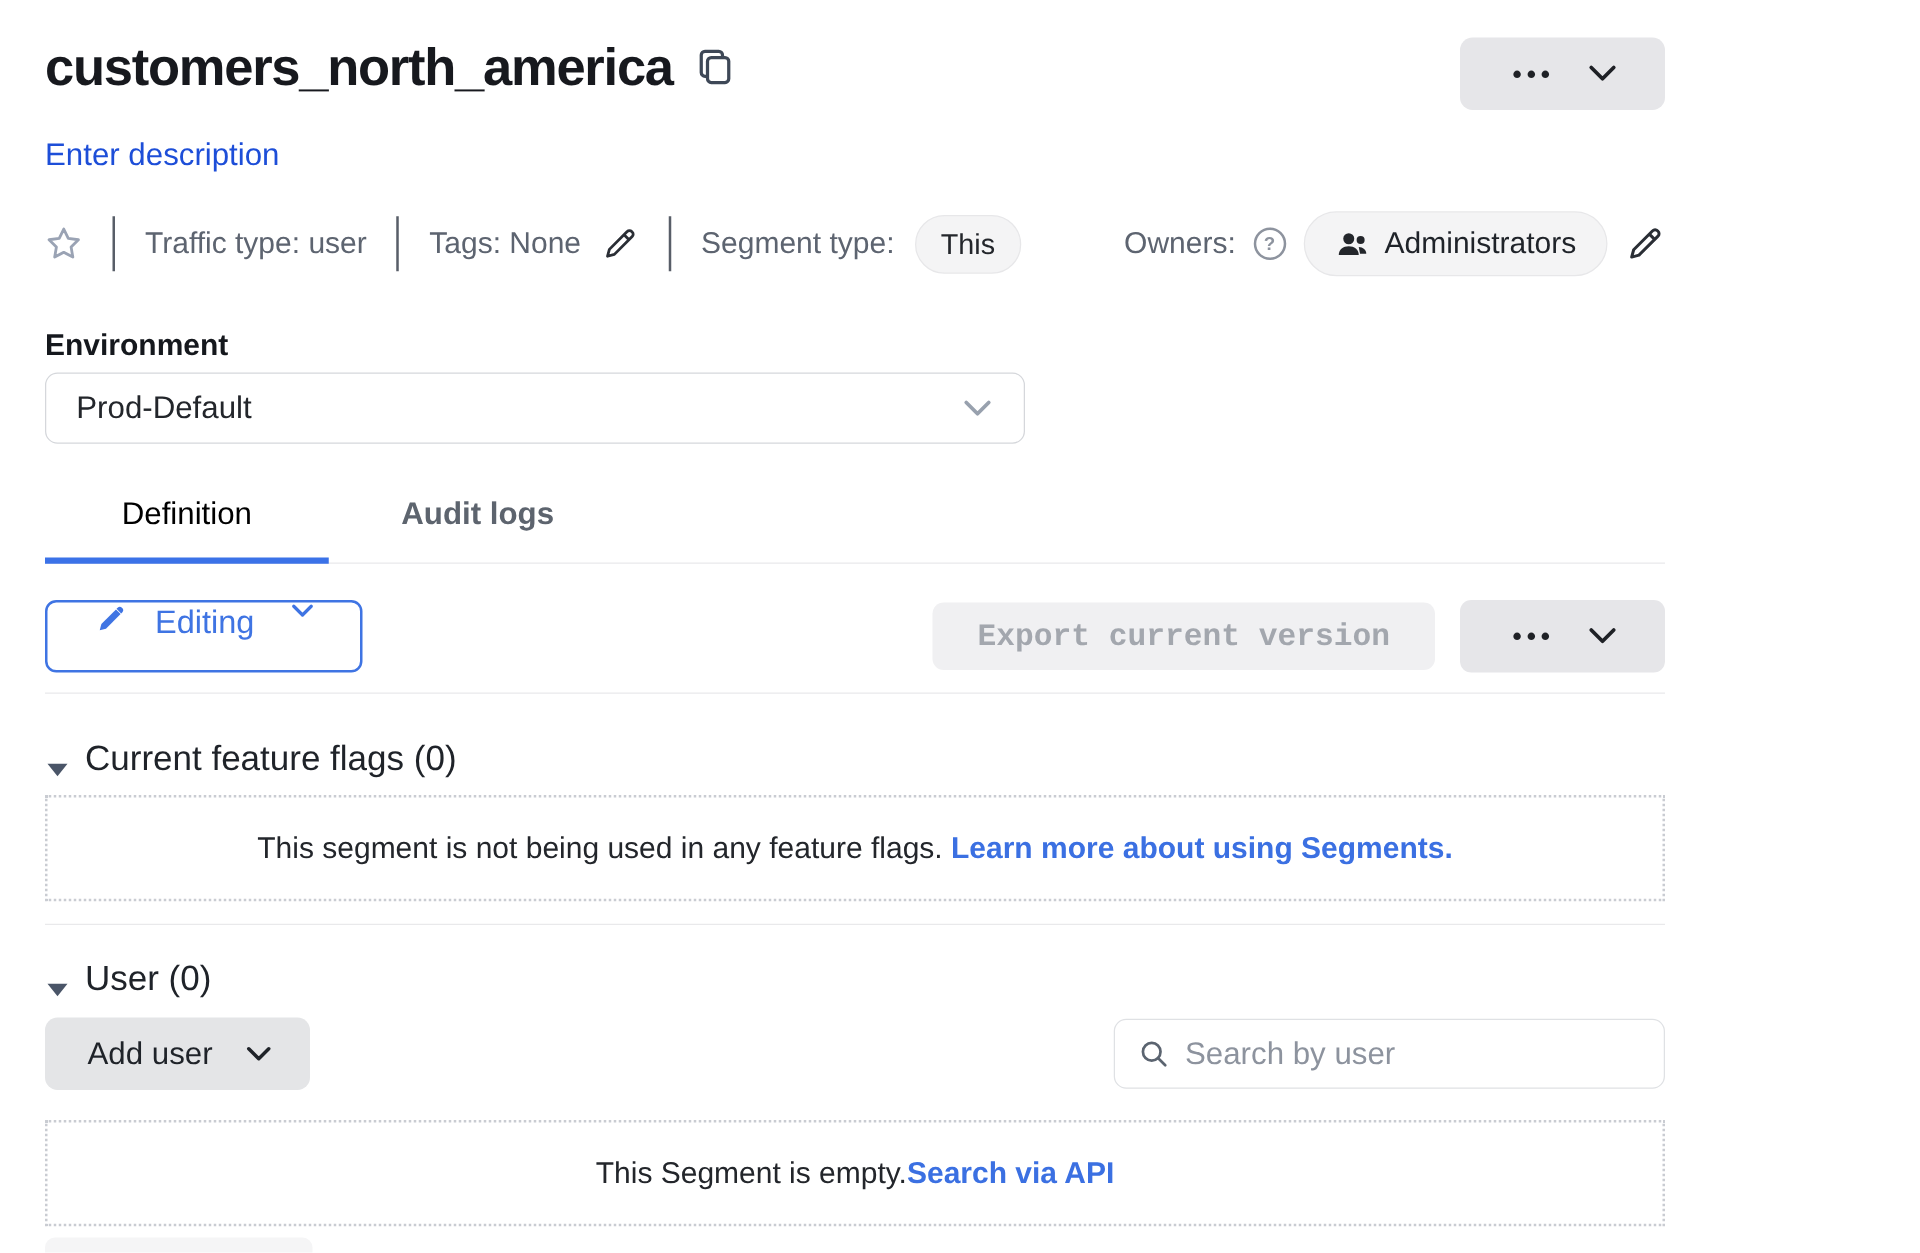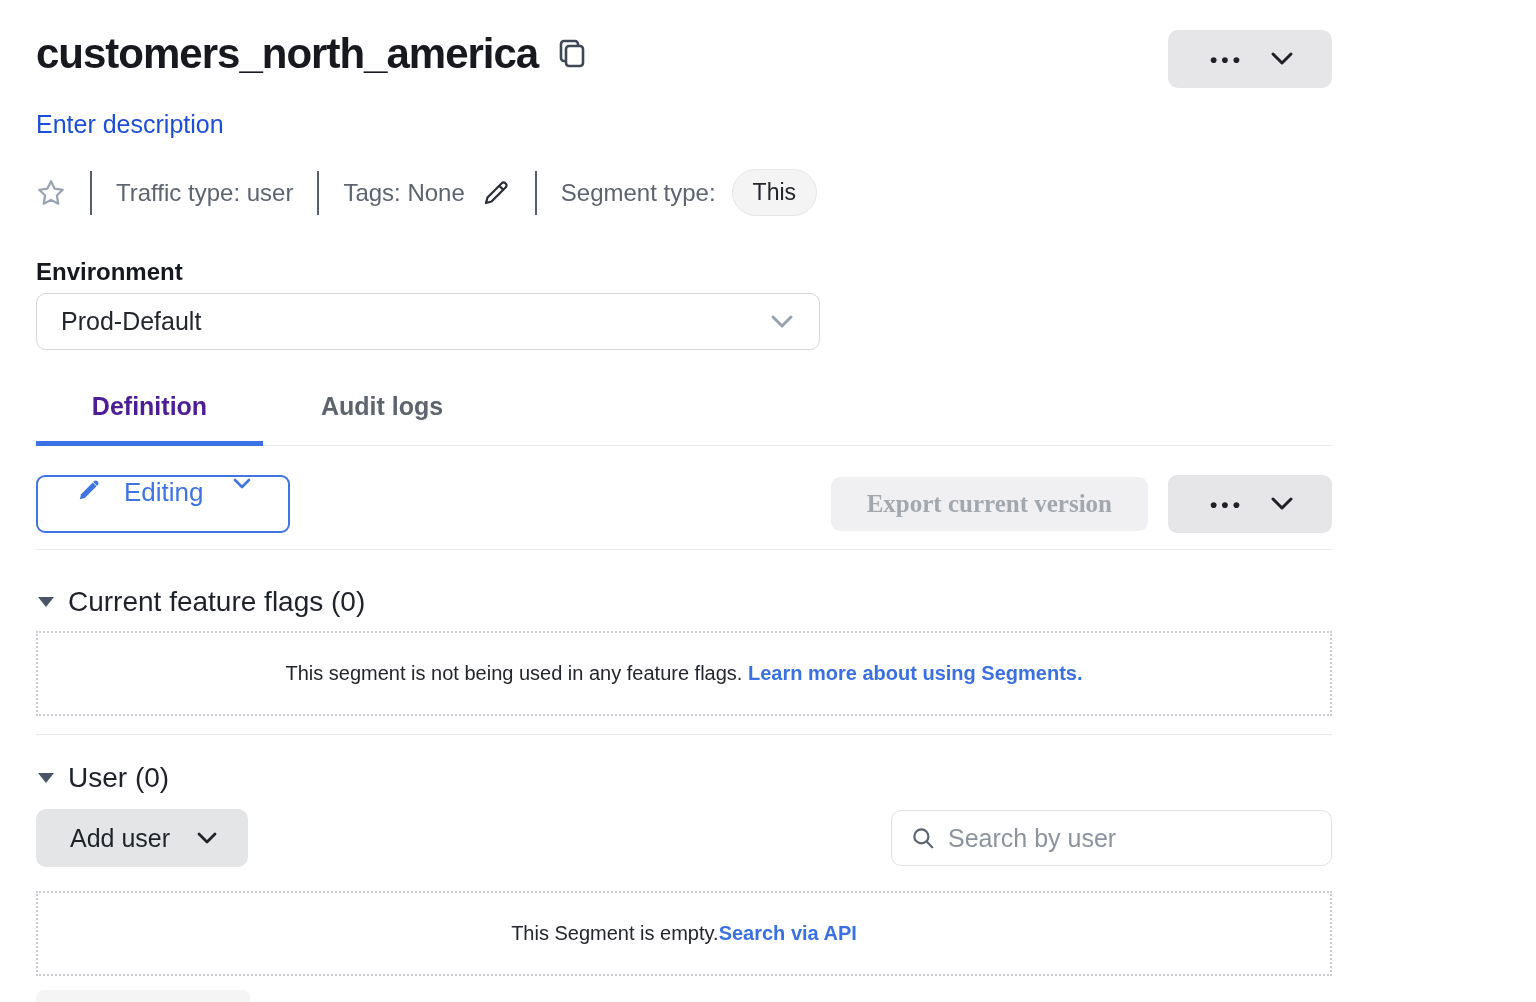--- a/index.html
+++ b/index.html
@@ -57,50 +57,50 @@
     font-size: 25px; color: #23262b; cursor: pointer; background: #fff;
   }
 
   
   .tabs { margin-top: 42px; display: flex; border-bottom: 1px solid #e9e9eb; }
   .tab {
     padding: 0 0 20px 0; width: 227px; text-align: center; font-size: 25px;
     border-bottom: 5px solid transparent; margin-bottom: -1px; cursor: pointer; background: none; border-top: none; border-left: none; border-right: none;
     font-family: inherit;
   }
-  .tab.active { font-weight: 700; color: #4c1d95; border-bottom-color: #3b72e8; }
+  .tab.active { font-weight: 400; color: #000000; border-bottom-color: #3b72e8; }
   .tab.inactive { font-weight: 700; color: #5d646e; width: auto; padding: 0 48px 20px 48px; margin-left: 10px; }
 
   
   .toolbar { margin-top: 29px; display: flex; align-items: center; justify-content: space-between; }
   .editing-btn {
     display: inline-flex; gap: 22px; height: 58px; padding: 0 36px 0 38px;
     background: #fff; border: 2px solid #3f74e3; border-radius: 9px; cursor: pointer;
     font-size: 26px; color: #3f74e3; font-family: inherit;
   }
   .toolbar-right { display: flex; align-items: center; gap: 20px; }
   .export-btn {
     height: 54px; padding: 0 36px; background: #f0f0f2; color: #a3a7ae; border: none;
-    border-radius: 9px; font-size: 25px; font-weight: 700; cursor: default; font-family: Liberation Serif, serif;
+    border-radius: 9px; font-size: 25px; font-weight: 700; cursor: default; font-family: Liberation Mono, monospace;
   }
 
   .divider { border: none; border-top: 1.5px solid #e9e9eb; margin-top: 16px; }
 
   
-  .section-head { display: flex; align-items: center; gap: 12px; cursor: pointer; }
+  .section-head { display: flex; align-items: flex-end; gap: 12px; cursor: pointer; }
   .section-head .caret { flex: 0 0 auto; display: inline-flex; }
   .section-title { font-size: 28px; color: #1f2329; }
   .flags .section-head { margin-top: 36px; }
   .users .section-head { margin-top: 27px; }
 
   .dotted-box {
     margin-top: 13px; border: 2px dotted #c9ccd2; min-height: 85px;
     display: flex; align-items: center; justify-content: center; padding: 10px 20px;
   }
-  .box-text { font-size: 20px; color: #23262b; text-align: right; }
+  .box-text { font-size: 24px; color: #23262b; text-align: right; }
   .link { color: #3b70e2; font-weight: 700; cursor: pointer; text-decoration: none; }
 
   
   .user-controls { margin-top: 15px; display: flex; align-items: center; justify-content: space-between; }
   .add-user-btn {
     display: inline-flex; align-items: center; gap: 26px; height: 58px; padding: 0 30px 0 34px;
     background: #e4e5e7; border: none; border-radius: 10px; cursor: pointer;
     font-size: 25px; color: #1f2329; font-family: inherit;
   }
   .search-wrap {
@@ -167,20 +167,41 @@
             <line x1="14.6" y1="6.2" x2="17.8" y2="9.4" stroke="#2a2e35" stroke-width="1.8"></line>
           </svg>
         </span>
       </span>
       <span class="meta-sep"></span>
       <span class="meta-group">
         <span class="meta-text">Segment type:</span>
         <span class="pill">This</span>
       </span>
     </div>
+    <div class="meta-right">
+      <span class="meta-text">Owners:</span>
+      <span class="help-circle">?</span>
+      <span class="owners-chip">
+        <span>
+          <svg width="28" height="24" viewBox="0 0 28 24">
+            <circle cx="11" cy="8" r="4.4" fill="#23262b"></circle>
+            <path d="M3 21c0-4.4 3.6-7 8-7s8 2.6 8 7z" fill="#23262b"></path>
+            <circle cx="20.5" cy="9" r="3.2" fill="#23262b"></circle>
+            <path d="M19 14.6c3.4.2 6 2.3 6 5.4h-5" fill="#23262b"></path>
+          </svg>
+        </span>
+        <span>Administrators</span>
+      </span>
+      <span class="icon-btn">
+        <svg width="32" height="32" viewBox="0 0 24 24">
+          <path d="M4 20l1.2-4.4L16.6 4.2a2 2 0 0 1 2.9 0l.3.3a2 2 0 0 1 0 2.9L8.4 18.8 4 20z" fill="none" stroke="#2a2e35" stroke-width="1.8" stroke-linejoin="round"></path>
+          <line x1="14.6" y1="6.2" x2="17.8" y2="9.4" stroke="#2a2e35" stroke-width="1.8"></line>
+        </svg>
+      </span>
+    </div>
   </div>
 
   <div class="env-label">Environment</div>
   <div class="env-select">
     <span>Prod-Default</span>
     <span>
       <svg width="26" height="16" viewBox="0 0 26 16">
           <polyline points="4,3 13,12 22,3" fill="none" stroke="#98a1ae" stroke-width="3" stroke-linecap="round" stroke-linejoin="round"></polyline>
         </svg>
     </span>

